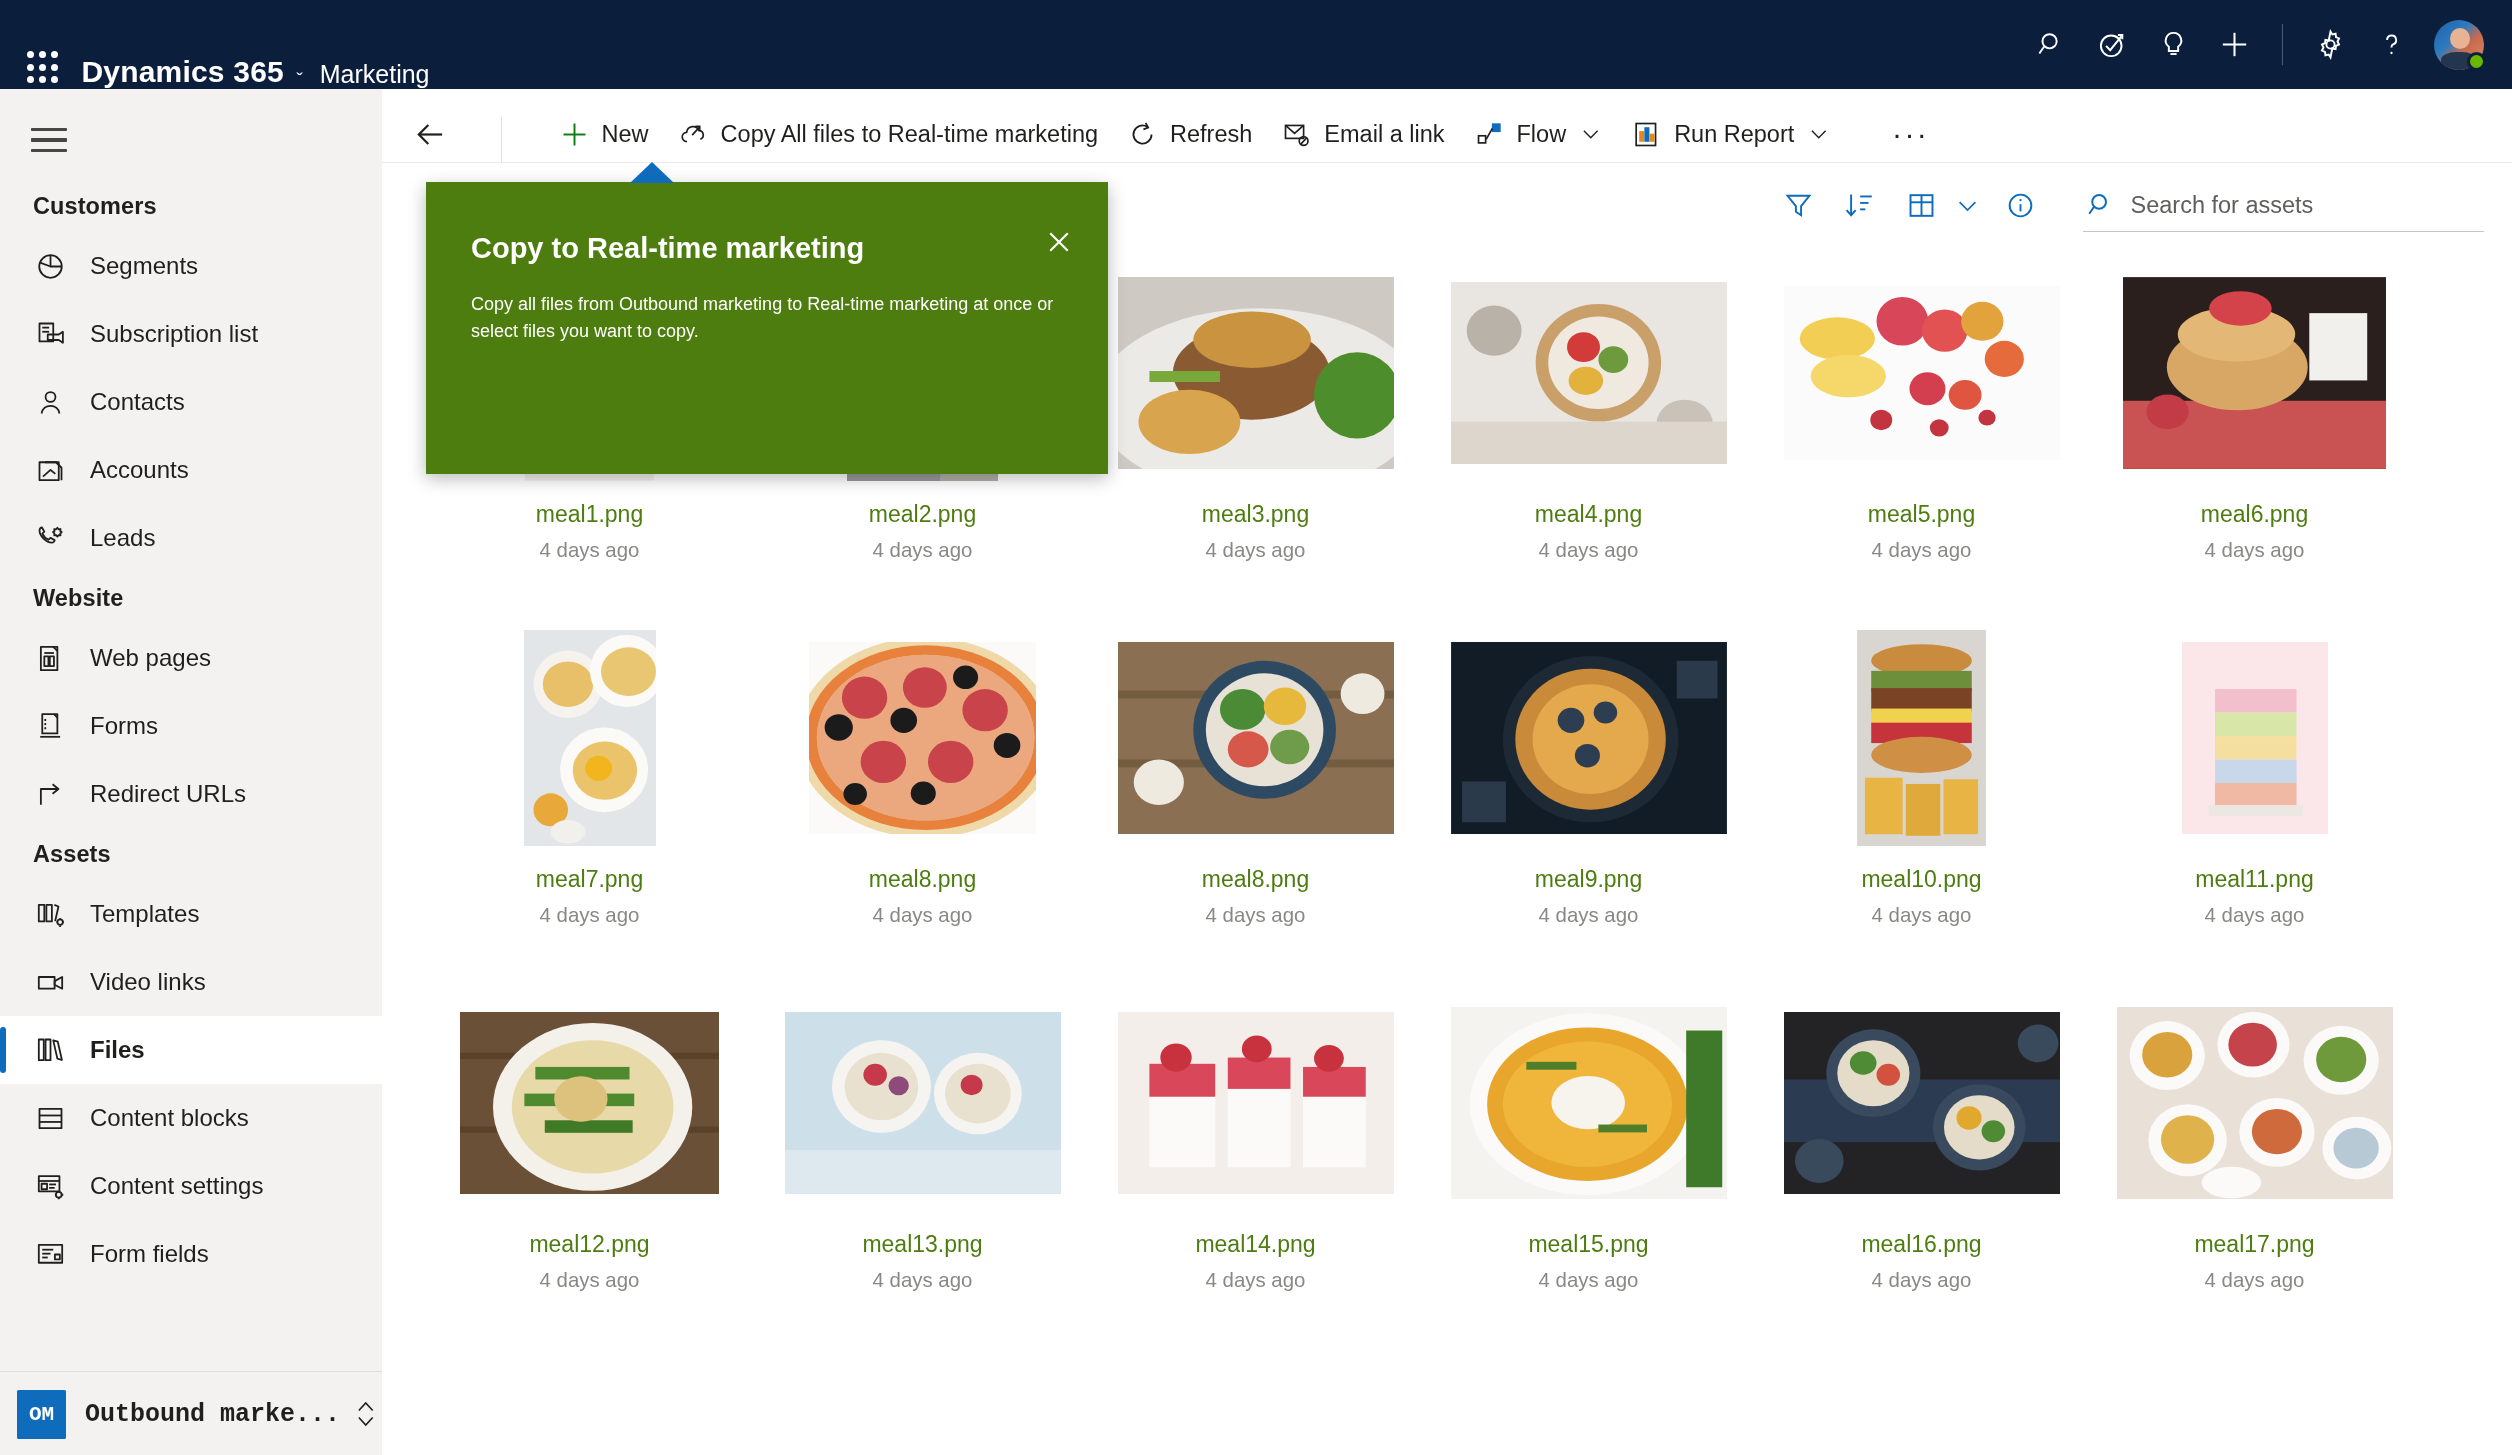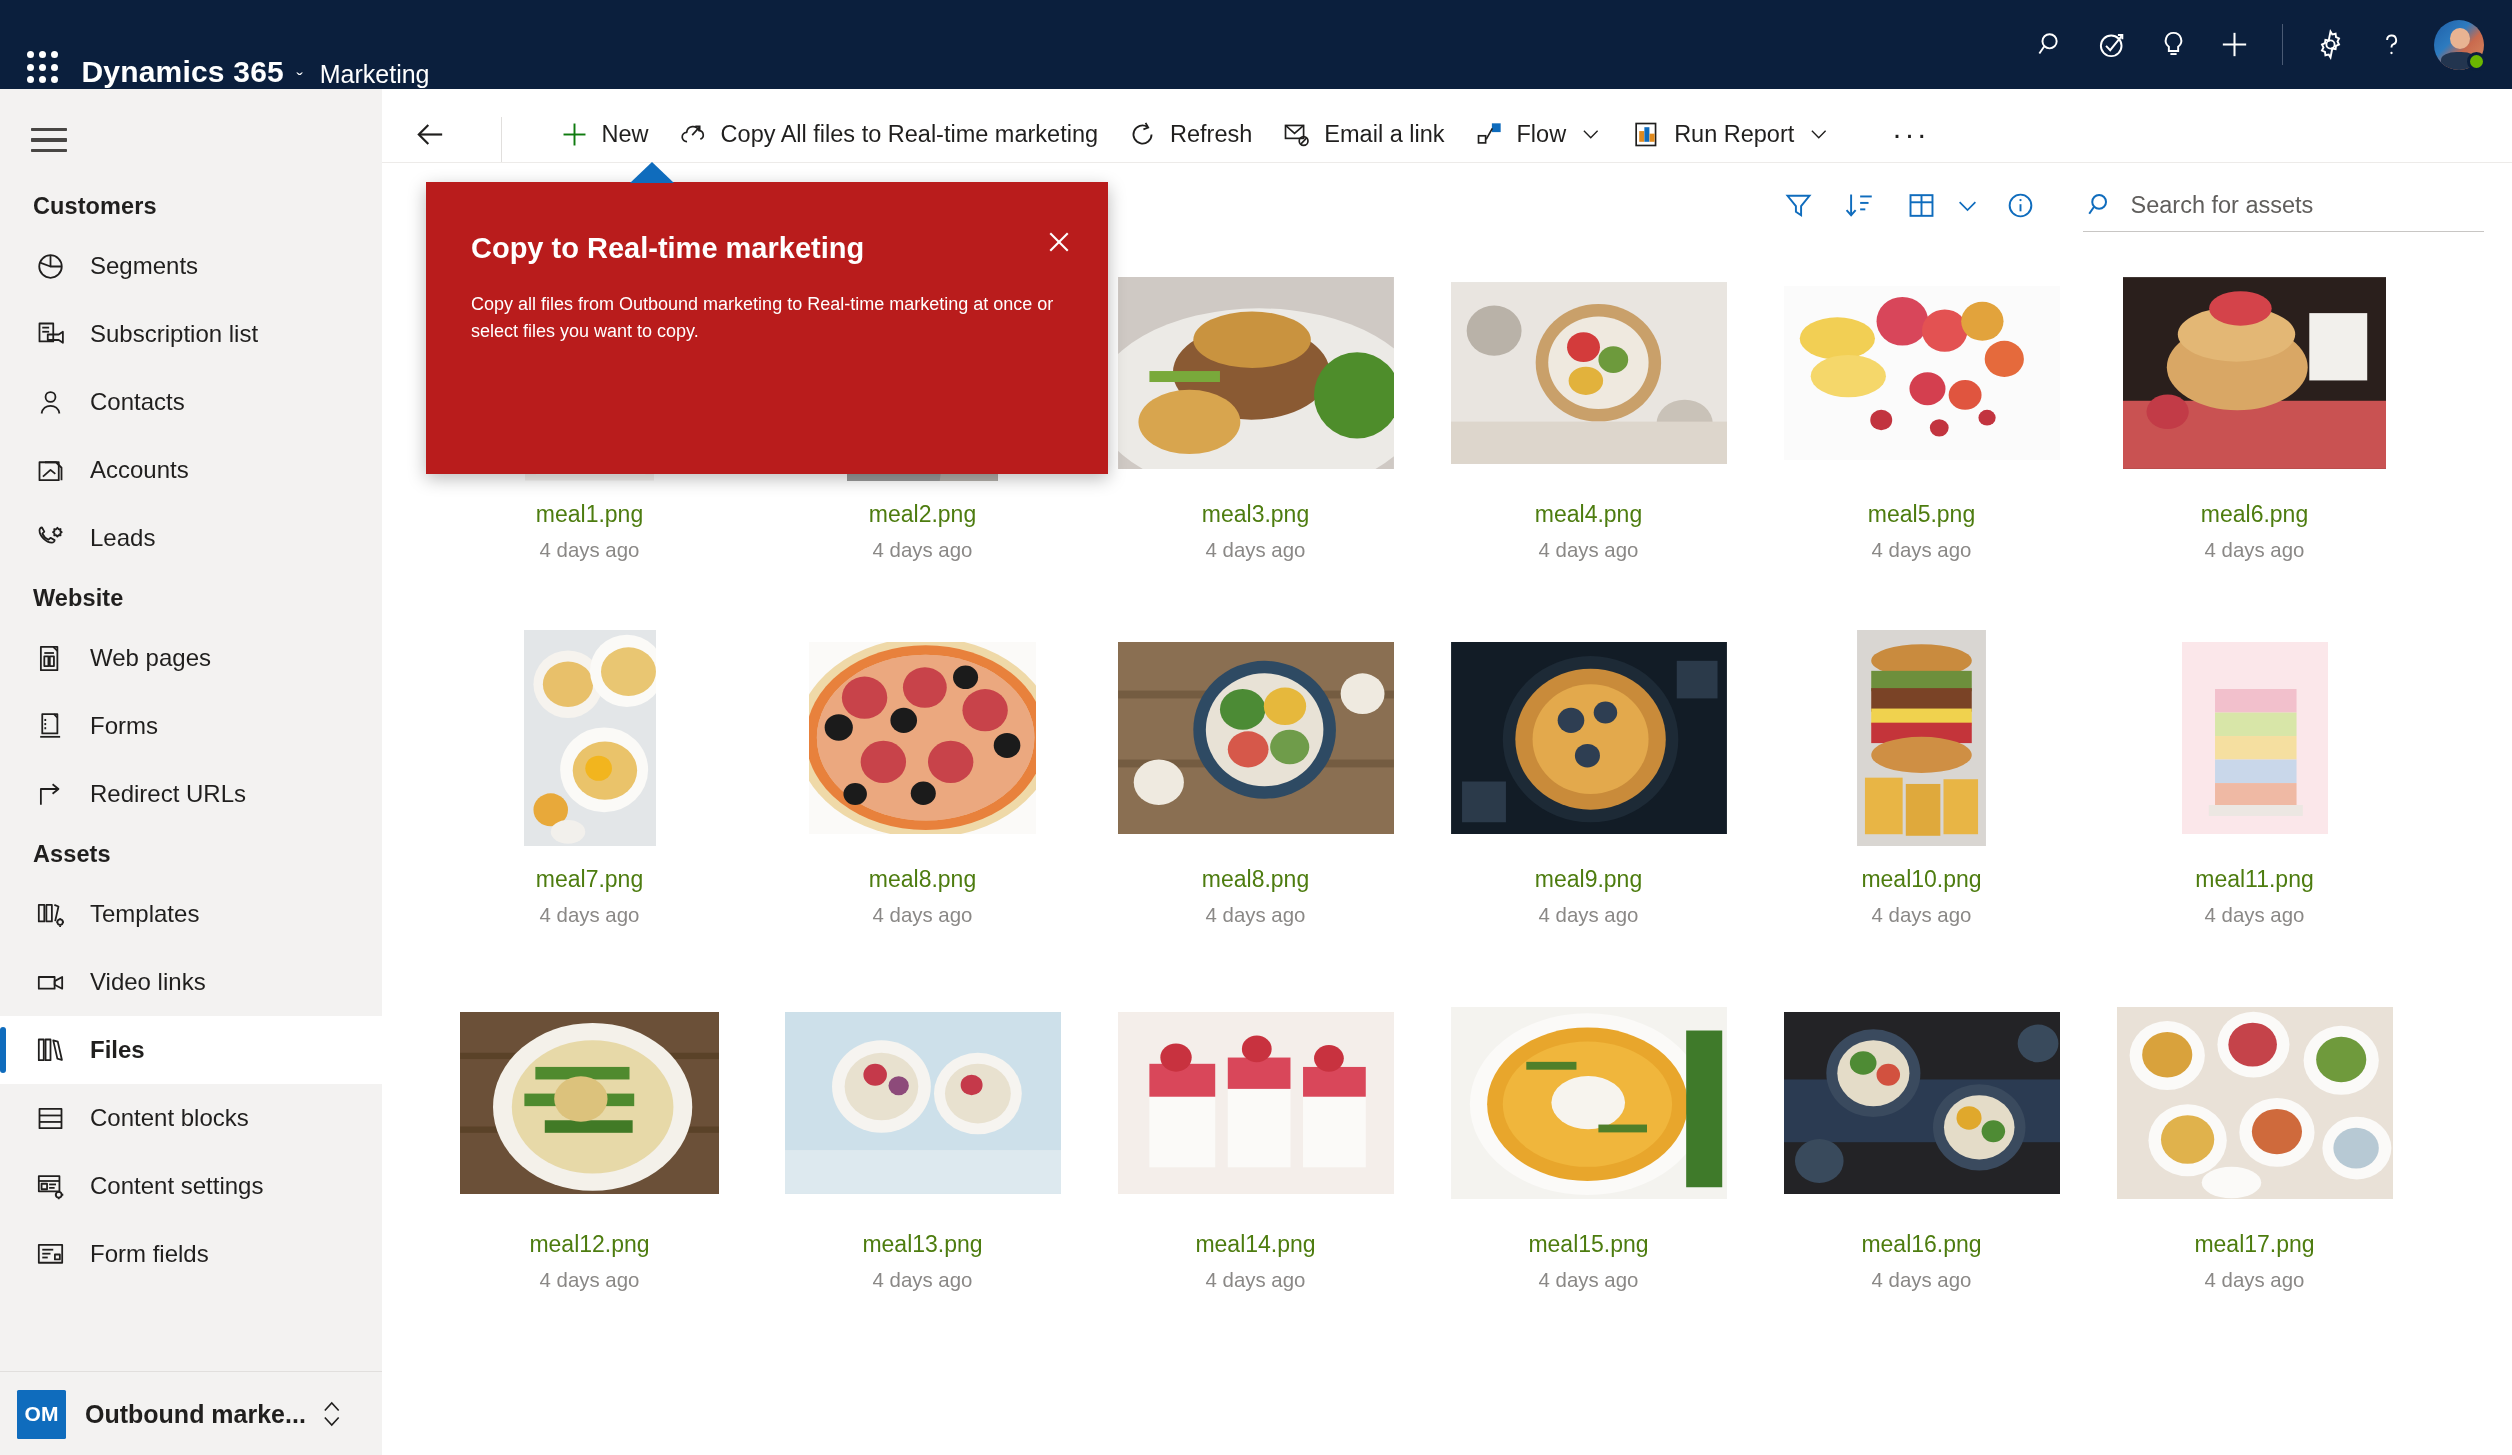--- a/index.html
+++ b/index.html
@@ -92,21 +92,21 @@
   .nav-item .ni-label { font-size: 24px; color: #201f1e; white-space: nowrap; }
   .nav-item.selected { background: #ffffff; }
   .nav-item.selected::before {
     content: ""; position: absolute; left: 0; top: 11px; bottom: 11px;
     width: 5.5px; background: #0f6cbd; border-radius: 3.1px;
   }
   .nav-item.selected .ni-label { font-weight: 700; }
 
   .area-switcher {
     flex: none; height: 85px; border-top: 0.8px solid #e1dfdd;
-    display: flex; align-items: center; padding-left: 17px; cursor: pointer;
+    display: flex; align-items: center; padding-left: 17px; cursor: pointer; font-family: Liberation Mono, monospace;
   }
   .area-badge {
     width: 49px; height: 49px; background: #0f6cbd; color: #fff;
     display: flex; align-items: center; justify-content: center;
     font-size: 21px; font-weight: 600; flex: none; border-radius: 1.6px;
   }
   .area-label {
     font-size: 25px; font-weight: 700; color: #201f1e;
     margin-left: 19px; white-space: nowrap;
   }
@@ -174,21 +174,21 @@
   .tile-name {
     margin-top: 20.4px; font-size: 23px; color: #4d7c0f; text-align: center;
     max-width: 314px; overflow: hidden; text-overflow: ellipsis; white-space: nowrap;
   }
   .tile-date { margin-top: 11px; font-size: 20.4px; color: #8a8886; text-align: center; }
 
   
   .callout {
     position: absolute; left: 426px; top: 182px;
     width: 682px; height: 292px;
-    background: #b91c1c;
+    background: #4d7c0f;
     box-shadow: 0 4.7px 17px rgba(0,0,0,.28);
     z-index: 50;
   }
   .callout-beak {
     position: absolute; left: 204px; top: -20.4px;
     width: 0; height: 0;
     border-left: 22px solid transparent;
     border-right: 22px solid transparent;
     border-bottom: 21px solid #0f6cbd;
   }

